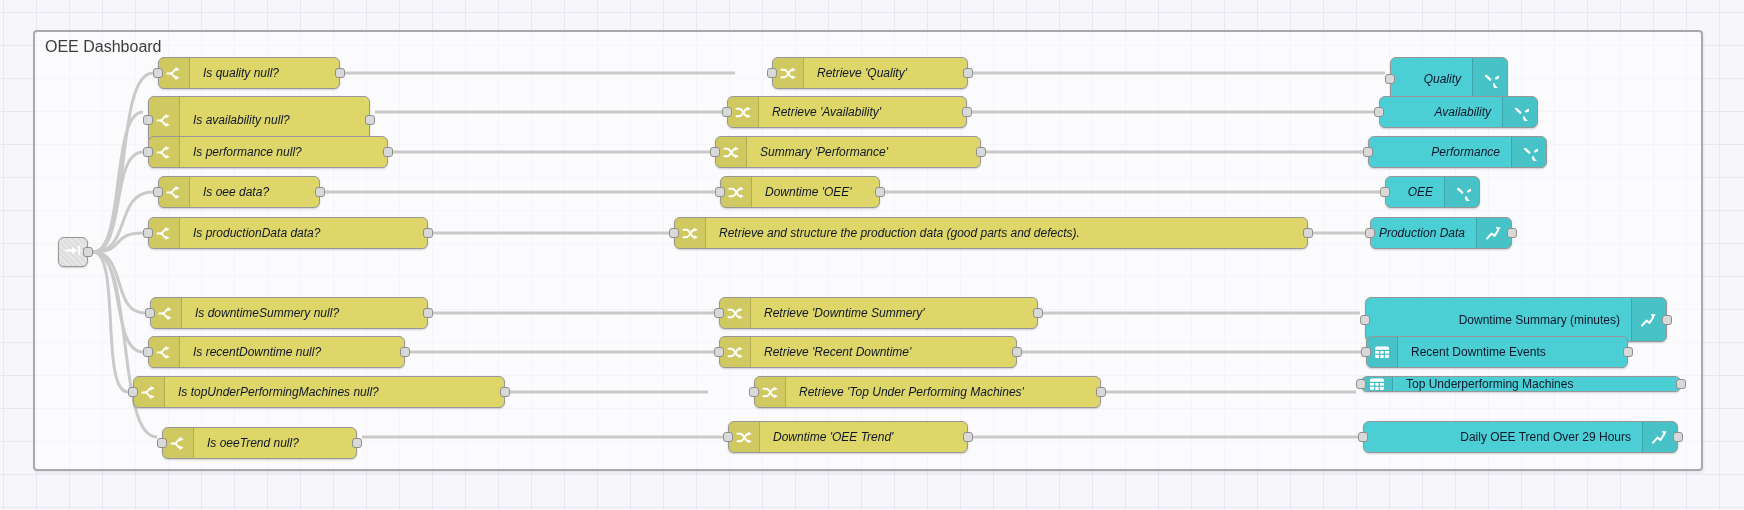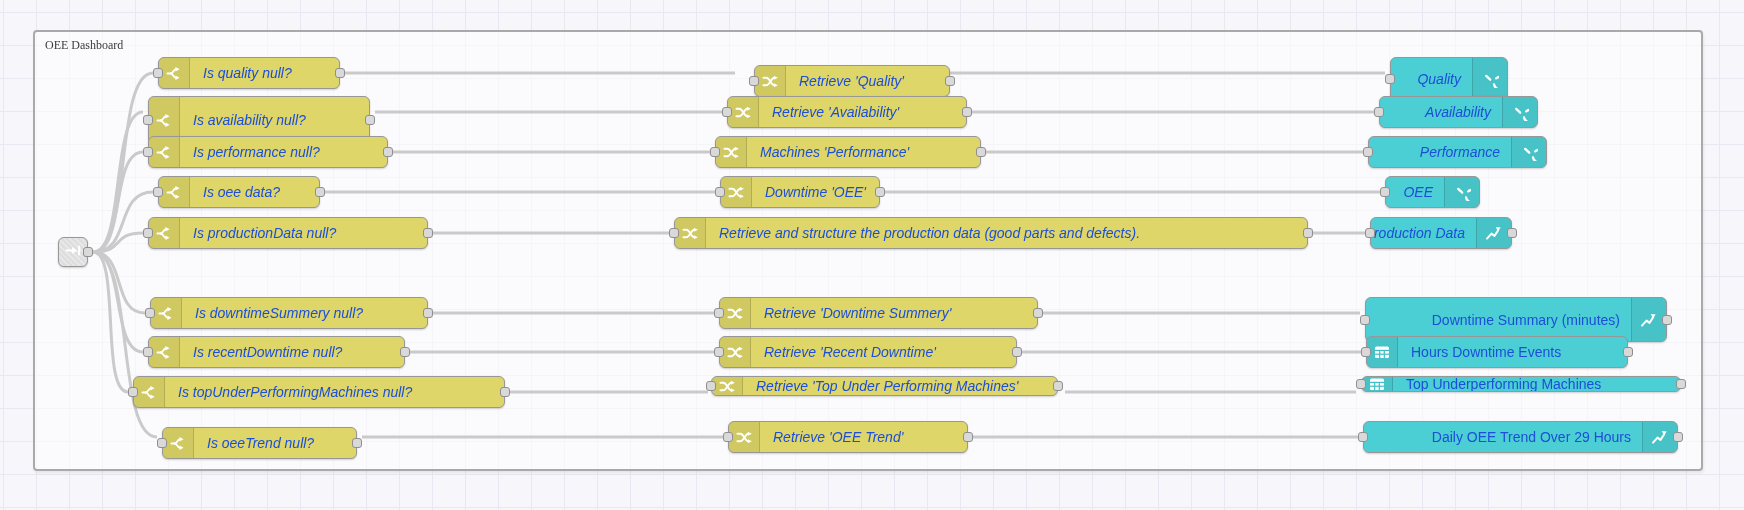--- a/index.html
+++ b/index.html
@@ -14,21 +14,21 @@
     background-position:3px 12px;
   }
   #wires{position:absolute;left:0;top:0;width:1744px;height:510px;}
   #wires path{fill:none;stroke:#949494;stroke-width:3;}
   .group{
     position:absolute;box-sizing:border-box;
     border:2px solid #a9a9a9;border-radius:4px;
     background:rgba(255,255,255,0.5);
     box-shadow:1px 2px 3px rgba(0,0,0,0.07);
   }
-  .group-label{position:absolute;left:10px;top:6px;font-size:12px;color:#3c3c3c;white-space:nowrap;font-family:Liberation Serif, serif;}
+  .group-label{position:absolute;left:10px;top:6px;font-size:16px;color:#3c3c3c;white-space:nowrap;}
   .node{
     position:absolute;box-sizing:border-box;
     border:1px solid #979797;border-radius:6px;
     box-shadow:0 1px 2px rgba(0,0,0,0.18);
   }
   .node.yellow{background:#ded668;}
   .node.cyan{background:#4ccfd4;}
   .node.linknode{
     background:#e7e7e7;
     background-image:repeating-linear-gradient(45deg, rgba(0,0,0,0.045) 0 2px, transparent 2px 4px);
@@ -36,21 +36,21 @@
   }
   .icon-sec{
     position:absolute;top:0;bottom:0;display:flex;align-items:center;justify-content:center;
     background:rgba(0,0,0,0.06);
   }
   .icon-sec.left{left:0;width:30px;border-right:1px solid rgba(0,0,0,0.15);border-radius:5px 0 0 5px;}
   .icon-sec.right{right:0;width:34px;border-left:1px solid rgba(0,0,0,0.15);border-radius:0 5px 5px 0;}
   .lbl{
     position:absolute;top:0;bottom:0;left:0;right:0;
     display:flex;align-items:center;
-    font-size:14px;color:#1d4ed8;white-space:nowrap;overflow:hidden;
+    font-size:12px;color:#0f172a;white-space:nowrap;overflow:hidden;
   }
   .lbl.italic{font-style:italic;}
   .lbl.align-left.has-left-icon{padding-left:44px;}
   .lbl.align-left{padding-left:12px;}
   .lbl.align-right{justify-content:flex-end;padding-right:12px;}
   .lbl.align-right.has-right-icon{padding-right:46px;}
   .port{
     position:absolute;width:10px;height:10px;box-sizing:border-box;
     background:#d9d9d9;border:1px solid #8f8f8f;border-radius:3px;
     top:50%;margin-top:-5px;z-index:3;
@@ -172,21 +172,21 @@
           <svg width="17" height="17" viewBox="0 0 18 18">
             <g fill="none" stroke="#fff" stroke-width="2" stroke-linecap="round">
               <path d="M1.5 9 H5"></path>
               <path d="M5 9 C8 9 7.5 4.5 10.5 4.5"></path>
               <path d="M5 9 C8 9 7.5 13.5 10.5 13.5"></path>
             </g>
             <path d="M10 2.2 L14.4 4.5 L10 6.8 Z" fill="#fff"></path>
             <path d="M10 11.2 L14.4 13.5 L10 15.8 Z" fill="#fff"></path>
           </svg>
         </span>
-        <span class="lbl align-left italic has-left-icon">Is productionData null?</span>
+        <span class="lbl align-left italic has-left-icon">Is productionData data?</span>
         <span class="port in"></span>
         <span class="port out"></span>
       </div>
       <div class="node yellow" style="left: 150px; top: 297px; width: 278px; height: 32px;">
         <span class="icon-sec left">
           <svg width="17" height="17" viewBox="0 0 18 18">
             <g fill="none" stroke="#fff" stroke-width="2" stroke-linecap="round">
               <path d="M1.5 9 H5"></path>
               <path d="M5 9 C8 9 7.5 4.5 10.5 4.5"></path>
               <path d="M5 9 C8 9 7.5 13.5 10.5 13.5"></path>
@@ -240,21 +240,21 @@
               <path d="M5 9 C8 9 7.5 13.5 10.5 13.5"></path>
             </g>
             <path d="M10 2.2 L14.4 4.5 L10 6.8 Z" fill="#fff"></path>
             <path d="M10 11.2 L14.4 13.5 L10 15.8 Z" fill="#fff"></path>
           </svg>
         </span>
         <span class="lbl align-left italic has-left-icon">Is oeeTrend null?</span>
         <span class="port in"></span>
         <span class="port out"></span>
       </div>
-      <div class="node yellow" style="left: 754px; top: 57px; width: 196px; height: 32px; margin-top: 8px;">
+      <div class="node yellow" style="left: 772px; top: 57px; width: 196px; height: 32px;">
         <span class="icon-sec left">
           <svg width="17" height="17" viewBox="0 0 18 18">
             <g fill="none" stroke="#fff" stroke-width="2" stroke-linecap="round">
               <path d="M1.5 5 H4.5 C8.5 5 9.5 13 13 13"></path>
               <path d="M1.5 13 H4.5 C8.5 13 9.5 5 13 5"></path>
             </g>
             <path d="M12.6 2.8 L16.8 5 L12.6 7.2 Z" fill="#fff"></path>
             <path d="M12.6 10.8 L16.8 13 L12.6 15.2 Z" fill="#fff"></path>
           </svg>
         </span>
@@ -281,21 +281,21 @@
         <span class="icon-sec left">
           <svg width="17" height="17" viewBox="0 0 18 18">
             <g fill="none" stroke="#fff" stroke-width="2" stroke-linecap="round">
               <path d="M1.5 5 H4.5 C8.5 5 9.5 13 13 13"></path>
               <path d="M1.5 13 H4.5 C8.5 13 9.5 5 13 5"></path>
             </g>
             <path d="M12.6 2.8 L16.8 5 L12.6 7.2 Z" fill="#fff"></path>
             <path d="M12.6 10.8 L16.8 13 L12.6 15.2 Z" fill="#fff"></path>
           </svg>
         </span>
-        <span class="lbl align-left italic has-left-icon">Machines 'Performance'</span>
+        <span class="lbl align-left italic has-left-icon">Summary 'Performance'</span>
         <span class="port in"></span>
         <span class="port out"></span>
       </div>
       <div class="node yellow" style="left: 720px; top: 176px; width: 160px; height: 32px;">
         <span class="icon-sec left">
           <svg width="17" height="17" viewBox="0 0 18 18">
             <g fill="none" stroke="#fff" stroke-width="2" stroke-linecap="round">
               <path d="M1.5 5 H4.5 C8.5 5 9.5 13 13 13"></path>
               <path d="M1.5 13 H4.5 C8.5 13 9.5 5 13 5"></path>
             </g>
@@ -345,21 +345,21 @@
               <path d="M1.5 13 H4.5 C8.5 13 9.5 5 13 5"></path>
             </g>
             <path d="M12.6 2.8 L16.8 5 L12.6 7.2 Z" fill="#fff"></path>
             <path d="M12.6 10.8 L16.8 13 L12.6 15.2 Z" fill="#fff"></path>
           </svg>
         </span>
         <span class="lbl align-left italic has-left-icon">Retrieve 'Recent Downtime'</span>
         <span class="port in"></span>
         <span class="port out"></span>
       </div>
-      <div class="node yellow" style="left: 711px; top: 376px; width: 347px; height: 20px; text-decoration: underline;">
+      <div class="node yellow" style="left: 754px; top: 376px; width: 347px; height: 32px; text-decoration: underline;">
         <span class="icon-sec left">
           <svg width="17" height="17" viewBox="0 0 18 18">
             <g fill="none" stroke="#fff" stroke-width="2" stroke-linecap="round">
               <path d="M1.5 5 H4.5 C8.5 5 9.5 13 13 13"></path>
               <path d="M1.5 13 H4.5 C8.5 13 9.5 5 13 5"></path>
             </g>
             <path d="M12.6 2.8 L16.8 5 L12.6 7.2 Z" fill="#fff"></path>
             <path d="M12.6 10.8 L16.8 13 L12.6 15.2 Z" fill="#fff"></path>
           </svg>
         </span>
@@ -371,21 +371,21 @@
         <span class="icon-sec left">
           <svg width="17" height="17" viewBox="0 0 18 18">
             <g fill="none" stroke="#fff" stroke-width="2" stroke-linecap="round">
               <path d="M1.5 5 H4.5 C8.5 5 9.5 13 13 13"></path>
               <path d="M1.5 13 H4.5 C8.5 13 9.5 5 13 5"></path>
             </g>
             <path d="M12.6 2.8 L16.8 5 L12.6 7.2 Z" fill="#fff"></path>
             <path d="M12.6 10.8 L16.8 13 L12.6 15.2 Z" fill="#fff"></path>
           </svg>
         </span>
-        <span class="lbl align-left italic has-left-icon">Retrieve 'OEE Trend'</span>
+        <span class="lbl align-left italic has-left-icon">Downtime 'OEE Trend'</span>
         <span class="port in"></span>
         <span class="port out"></span>
       </div>
       <div class="node cyan" style="left: 1390px; top: 57px; width: 118px; height: 44px;">
         <span class="icon-sec right">
           <svg width="18" height="18" viewBox="0 0 18 18">
             <path d="M13.05 14.33 A6.3 6.3 0 1 0 15.2 8.4" fill="none" stroke="#fff" stroke-width="2.3" stroke-linecap="round"></path>
             <path d="M9.2 9.7 L5.2 5.9" stroke="#fff" stroke-width="2.3" stroke-linecap="round"></path>
           </svg>
         </span>
@@ -449,21 +449,21 @@
           <svg width="18" height="18" viewBox="0 0 18 18">
             <rect x="2" y="3.5" width="14" height="11.5" rx="1.5" fill="#fff"></rect>
             <g stroke="#3dbec6" stroke-width="1.2">
               <line x1="2" y1="7.4" x2="16" y2="7.4"></line>
               <line x1="2" y1="11.2" x2="16" y2="11.2"></line>
               <line x1="6.7" y1="7.4" x2="6.7" y2="15"></line>
               <line x1="11.3" y1="7.4" x2="11.3" y2="15"></line>
             </g>
           </svg>
         </span>
-        <span class="lbl align-left has-left-icon">Hours Downtime Events</span>
+        <span class="lbl align-left has-left-icon">Recent Downtime Events</span>
         <span class="port in"></span>
         <span class="port out"></span>
       </div>
       <div class="node cyan" style="left: 1361px; top: 376px; width: 320px; height: 16px;">
         <span class="icon-sec left">
           <svg width="18" height="18" viewBox="0 0 18 18">
             <rect x="2" y="3.5" width="14" height="11.5" rx="1.5" fill="#fff"></rect>
             <g stroke="#3dbec6" stroke-width="1.2">
               <line x1="2" y1="7.4" x2="16" y2="7.4"></line>
               <line x1="2" y1="11.2" x2="16" y2="11.2"></line>

